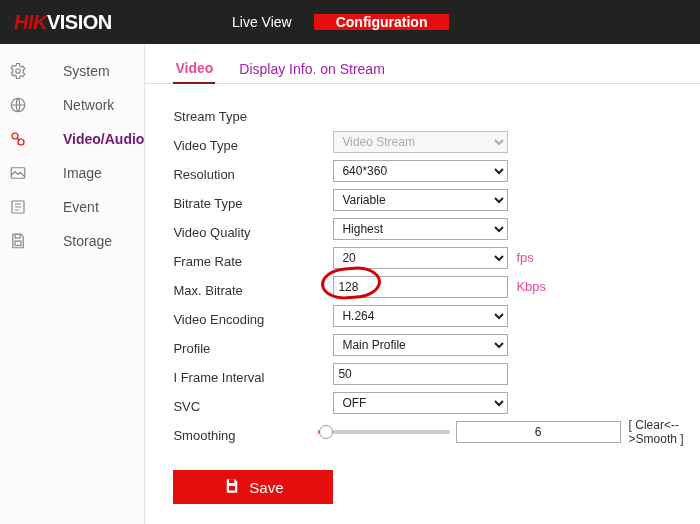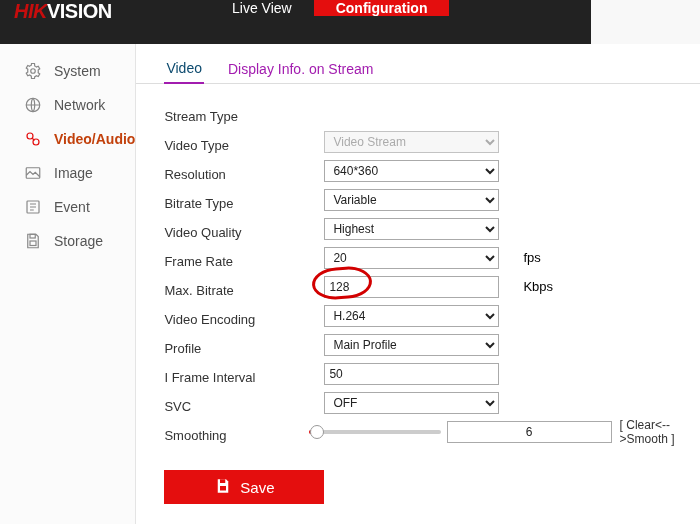--- a/index.html
+++ b/index.html
@@ -5,25 +5,25 @@
   * { box-sizing: border-box; }
   body {
     margin: 0;
     font-family: Arial, sans-serif;
     font-size: 13px;
     color: #333;
     background: #f8f8f8;
     width: 700px;
   }
   .topbar {
-    width: 591px;
+    width: 700px;
     height: 44px;
     background: #222;
     display: flex;
-    align-items: flex-start;
+    align-items: center;
   }
   .logo {
     width: 210px;
     display: flex;
     align-items: center;
     padding-left: 14px;
     color: #fff;
     font-weight: bold;
     font-size: 20px;
     letter-spacing: -0.5px;
@@ -46,26 +46,27 @@
     width: 210px;
     background: #fbfbfb;
     border-right: 1px solid #e4e4e4;
     min-height: 480px;
     padding-top: 10px;
   }
   .side-item {
     display: flex;
     align-items: center;
     height: 34px;
-    padding-left: 24px;
+    padding-left: 9px;
     font-size: 14px;
     color: #555;
     cursor: pointer;
-  }
-  .side-item.active, .side-item.active .side-icon svg { color: #c2410c; }
+    gap: 24px;
+  }
+  .side-item.active, .side-item.active .side-icon svg { color: #701a75; }
   .side-item.active { font-weight: bold; }
   .side-icon { width: 18px; height: 18px; margin-right: 12px; display:flex; align-items:center; justify-content:center; }
   .side-icon svg { width: 18px; height: 18px; stroke: currentColor; fill: none; stroke-width: 1.6; color: #888; }
   .side-item.active .side-icon svg { color: #e40e0e; stroke: #e40e0e; }
 
   .content { flex: 1; background: #fff; padding: 0 0 20px 0; }
   .tabs {
     border-bottom: 1px solid #ddd;
     display: flex;
     align-items: flex-end;
@@ -73,23 +74,23 @@
     padding-left: 28px;
     gap: 22px;
   }
   .tab {
     font-size: 14px;
     color: #a21caf;
     padding: 6px 2px;
     cursor: pointer;
   }
   .tab.active {
-    color: #0c4a6e;
-    border-bottom: 2px solid #a21caf;
-    font-weight: normal;
+    color: #ec4899;
+    border-bottom: 2px solid #7f1d1d;
+    font-weight: bold;
     margin-bottom:-1px;
   }
   .form { padding: 14px 0 0 28px; }
   .row {
     display: flex;
     align-items: center;
     height: 29px;
     font-size: 13px;
     color: #333;
     position: relative;
@@ -100,21 +101,21 @@
     width: 175px;
     height: 22px;
     font-size: 12px;
     border: 1px solid #aaa;
     background: #fff;
     padding: 1px 4px;
     color: #222;
   }
   select.hl { border: 1px solid #3b6ea5; }
   select:disabled { color: #888; background: #f5f5f5; }
-  .unit { margin-left: 24px; font-size: 13px; color:#000000; }
+  .unit { margin-left: 8px; font-size: 13px; color:#ec4899; }
   .slider-wrap { display:flex; align-items:center; gap:6px; }
   .slider {
     width: 150px; height: 4px; background: #ccc; position: relative; border-radius:2px;
   }
   .slider-fill { position:absolute; left:0; top:0; height:100%; background:#e40e0e; border-radius:2px; width:6%; }
   .slider-knob {
     position:absolute; top:50%; transform:translate(-50%,-50%);
     width:14px; height:14px; background:#fff; border:1px solid #999; border-radius:50%;
   }
   .slider-val {

